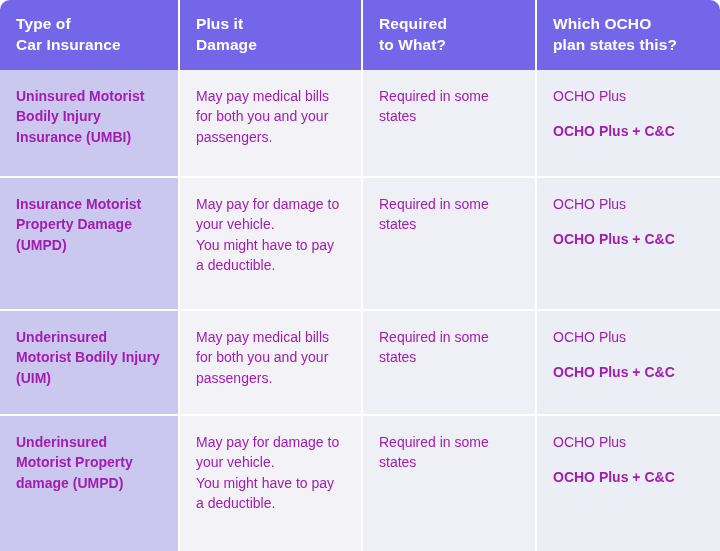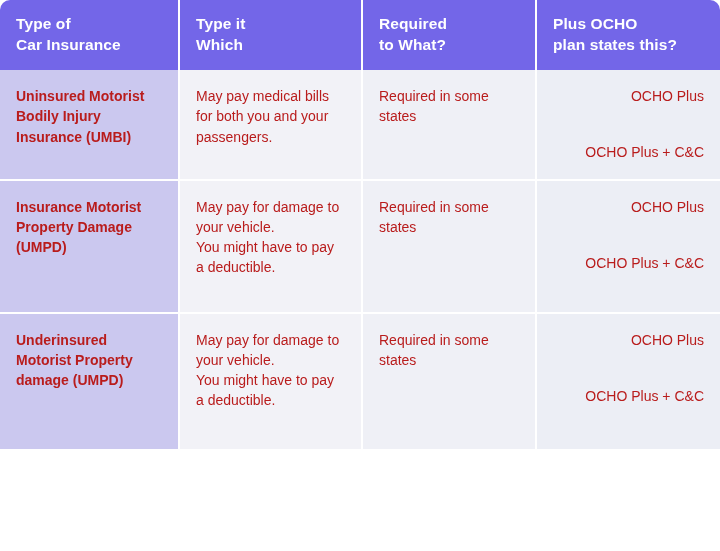--- a/index.html
+++ b/index.html
@@ -51,21 +51,21 @@
   }
   .insurance-table thead th.th-col4 {
     border-top-right-radius: 10px;
   }
 
   
   .insurance-table tbody td {
     vertical-align: top;
     font-size: 14px;
     line-height: 1.45;
-    color: #b91c1c;
+    color: #a21caf;
     padding: 16px 16px 16px 16px;
     box-sizing: border-box;
     border-right: 2px solid #ffffff;
     border-bottom: 2px solid #ffffff;
     background: #f0f0f6;
   }
   .insurance-table tbody td:last-child {
     border-right: none;
   }
   .insurance-table tbody tr:last-child td {
@@ -75,30 +75,30 @@
   .cell-type {
     background: #cbc8ef !important;
     font-weight: bold;
     color: #13161c;
     font-size: 14.5px;
     line-height: 1.46;
   }
 
   .cell-covers   { background: #f2f2f7 !important; }
   .cell-required { background: #eff0f6 !important; }
-  .cell-plan     { background: #eceef5 !important; text-align: right; }
+  .cell-plan     { background: #eceef5 !important; }
 
   .col1 { width: 179px; }
   .col2 { width: 183px; }
   .col3 { width: 174px; }
   .col4 { width: 184px; }
 
   .line { display: block; }
   .plan-line { display: block; }
-  .plan-line + .plan-line { margin-top: 36px; }
+  .plan-line + .plan-line { margin-top: 15px; font-weight: bold; }
 
   
   .row-1 td { height: 107px; }
   .row-2 td { height: 133px; }
   .row-3 td { height: 105px; }
   .row-4 td { height: 136px; }
 </style>
 </head>
 <body>
 
@@ -110,29 +110,29 @@
       <col class="col3">
       <col class="col4">
     </colgroup>
     <thead>
       <tr>
         <th class="th-col1">
           <span class="line">Type of</span>
           <span class="line">Car Insurance</span>
         </th>
         <th class="th-col2">
-          <span class="line">Type it</span>
-          <span class="line">Which</span>
+          <span class="line">Plus it</span>
+          <span class="line">Damage</span>
         </th>
         <th class="th-col3">
           <span class="line">Required</span>
           <span class="line">to What?</span>
         </th>
         <th class="th-col4">
-          <span class="line">Plus OCHO</span>
+          <span class="line">Which OCHO</span>
           <span class="line">plan states this?</span>
         </th>
       </tr>
     </thead>
     <tbody>
 
       <tr class="row-1">
         <td class="cell-type">Uninsured Motorist Bodily Injury Insurance (UMBI)</td>
         <td class="cell-covers">
           <span class="line">May pay medical bills for both you and your passengers.</span>
@@ -150,20 +150,31 @@
           <span class="line">May pay for damage to your vehicle.</span>
           <span class="line">You might have to pay a deductible.</span>
         </td>
         <td class="cell-required">Required in some states</td>
         <td class="cell-plan">
           <span class="plan-line">OCHO Plus</span>
           <span class="plan-line">OCHO Plus + C&amp;C</span>
         </td>
       </tr>
 
+      <tr class="row-3">
+        <td class="cell-type">Underinsured Motorist Bodily Injury (UIM)</td>
+        <td class="cell-covers">
+          <span class="line">May pay medical bills for both you and your passengers.</span>
+        </td>
+        <td class="cell-required">Required in some states</td>
+        <td class="cell-plan">
+          <span class="plan-line">OCHO Plus</span>
+          <span class="plan-line">OCHO Plus + C&amp;C</span>
+        </td>
+      </tr>
 
       <tr class="row-4">
         <td class="cell-type">Underinsured Motorist Property damage (UMPD)</td>
         <td class="cell-covers">
           <span class="line">May pay for damage to your vehicle.</span>
           <span class="line">You might have to pay a deductible.</span>
         </td>
         <td class="cell-required">Required in some states</td>
         <td class="cell-plan">
           <span class="plan-line">OCHO Plus</span>

